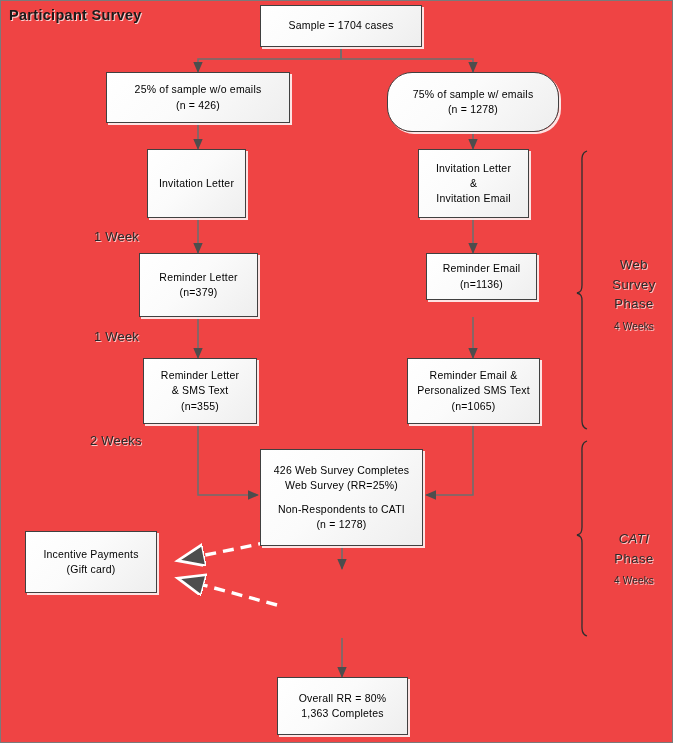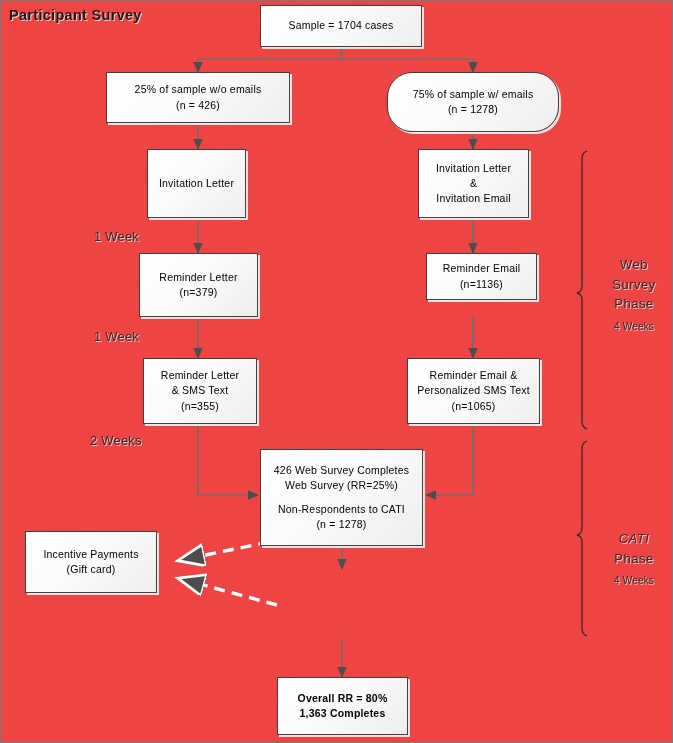--- a/index.html
+++ b/index.html
@@ -212,21 +212,21 @@
   </div>
 
   <div class="node" style="left:24px; top:530px; width:132px; height:62px;">
     <div class="inner">
       <span class="line2">Incentive Payments</span>
       <span class="line2">(Gift card)</span>
     </div>
   </div>
 
 
-  <div class="node" style="left:276px; top:676px; width:131px; height:58px;font-weight:bold;">
+  <div class="node" style="left:276px; top:676px; width:131px; height:58px;">
     <div class="inner">
       <span class="line2">Overall RR = 80%</span>
       <span class="line2">1,363 Completes</span>
     </div>
   </div>
 
   <div class="wk-label" style="left:93px; top:228px;">1 Week</div>
   <div class="wk-label" style="left:93px; top:328px;">1 Week</div>
   <div class="wk-label" style="left:89px; top:432px;">2 Weeks</div>
 

